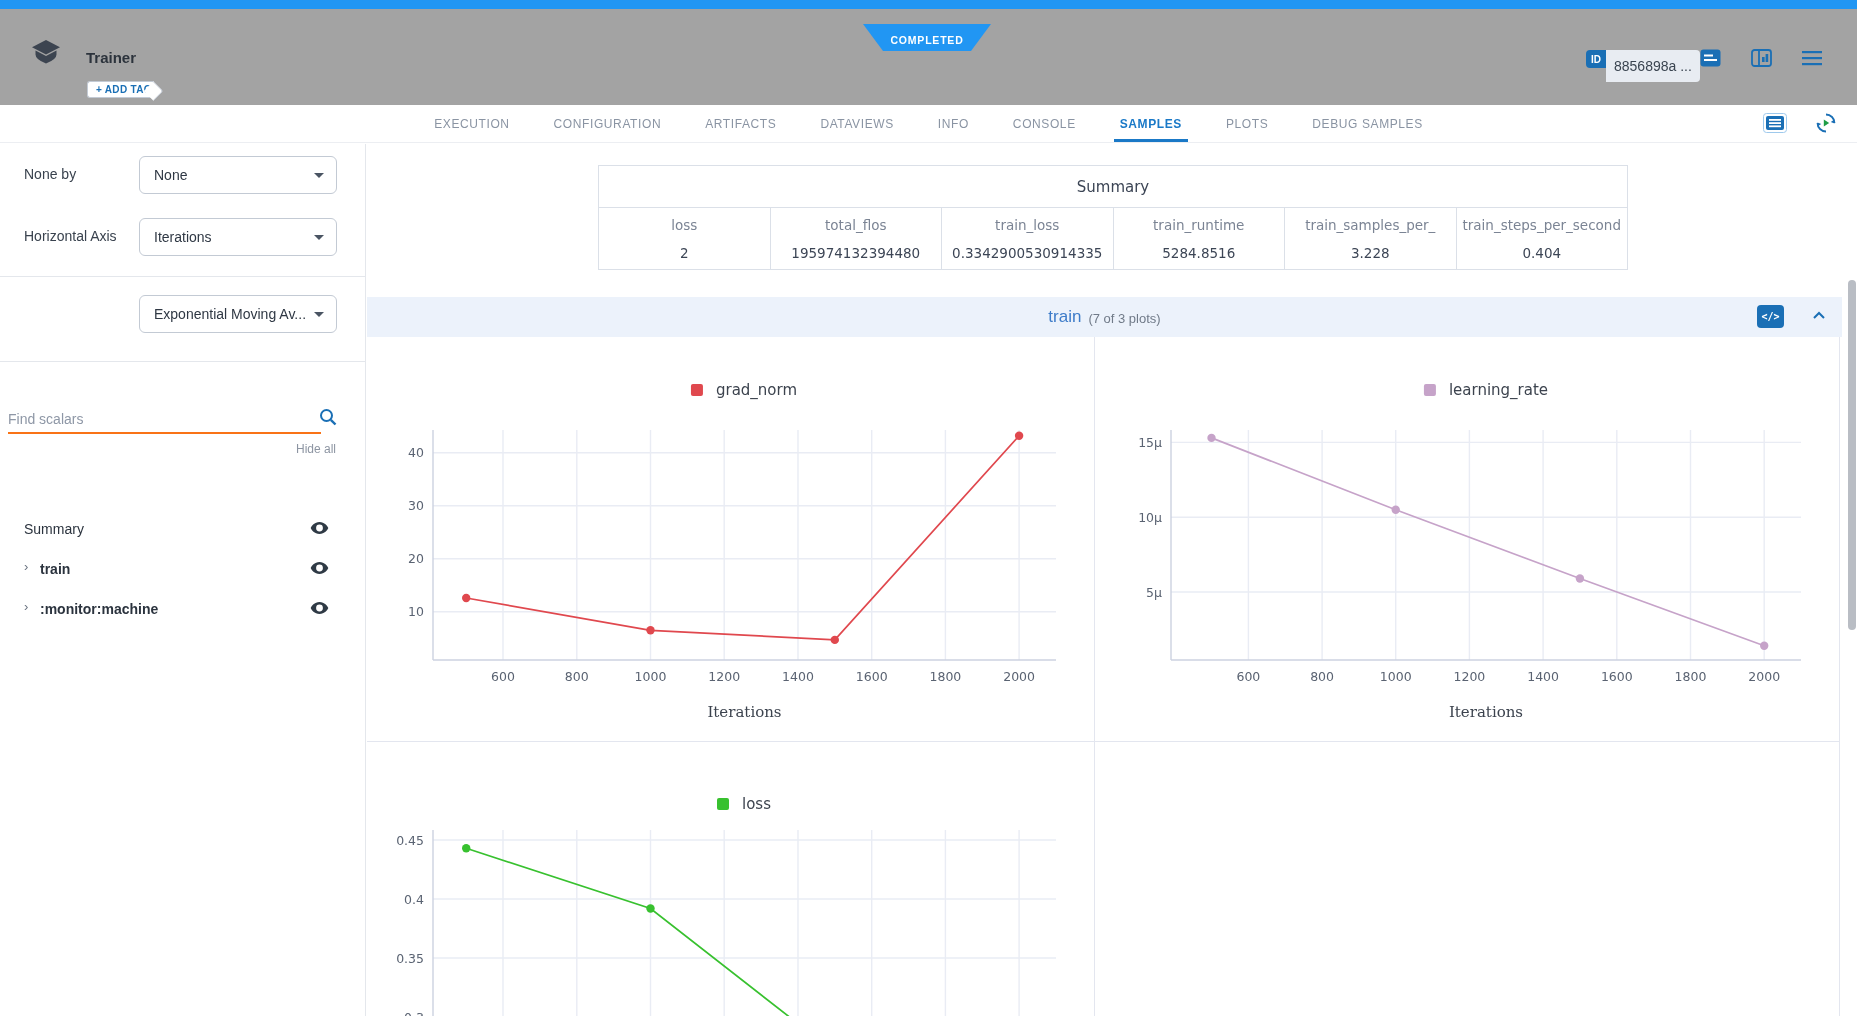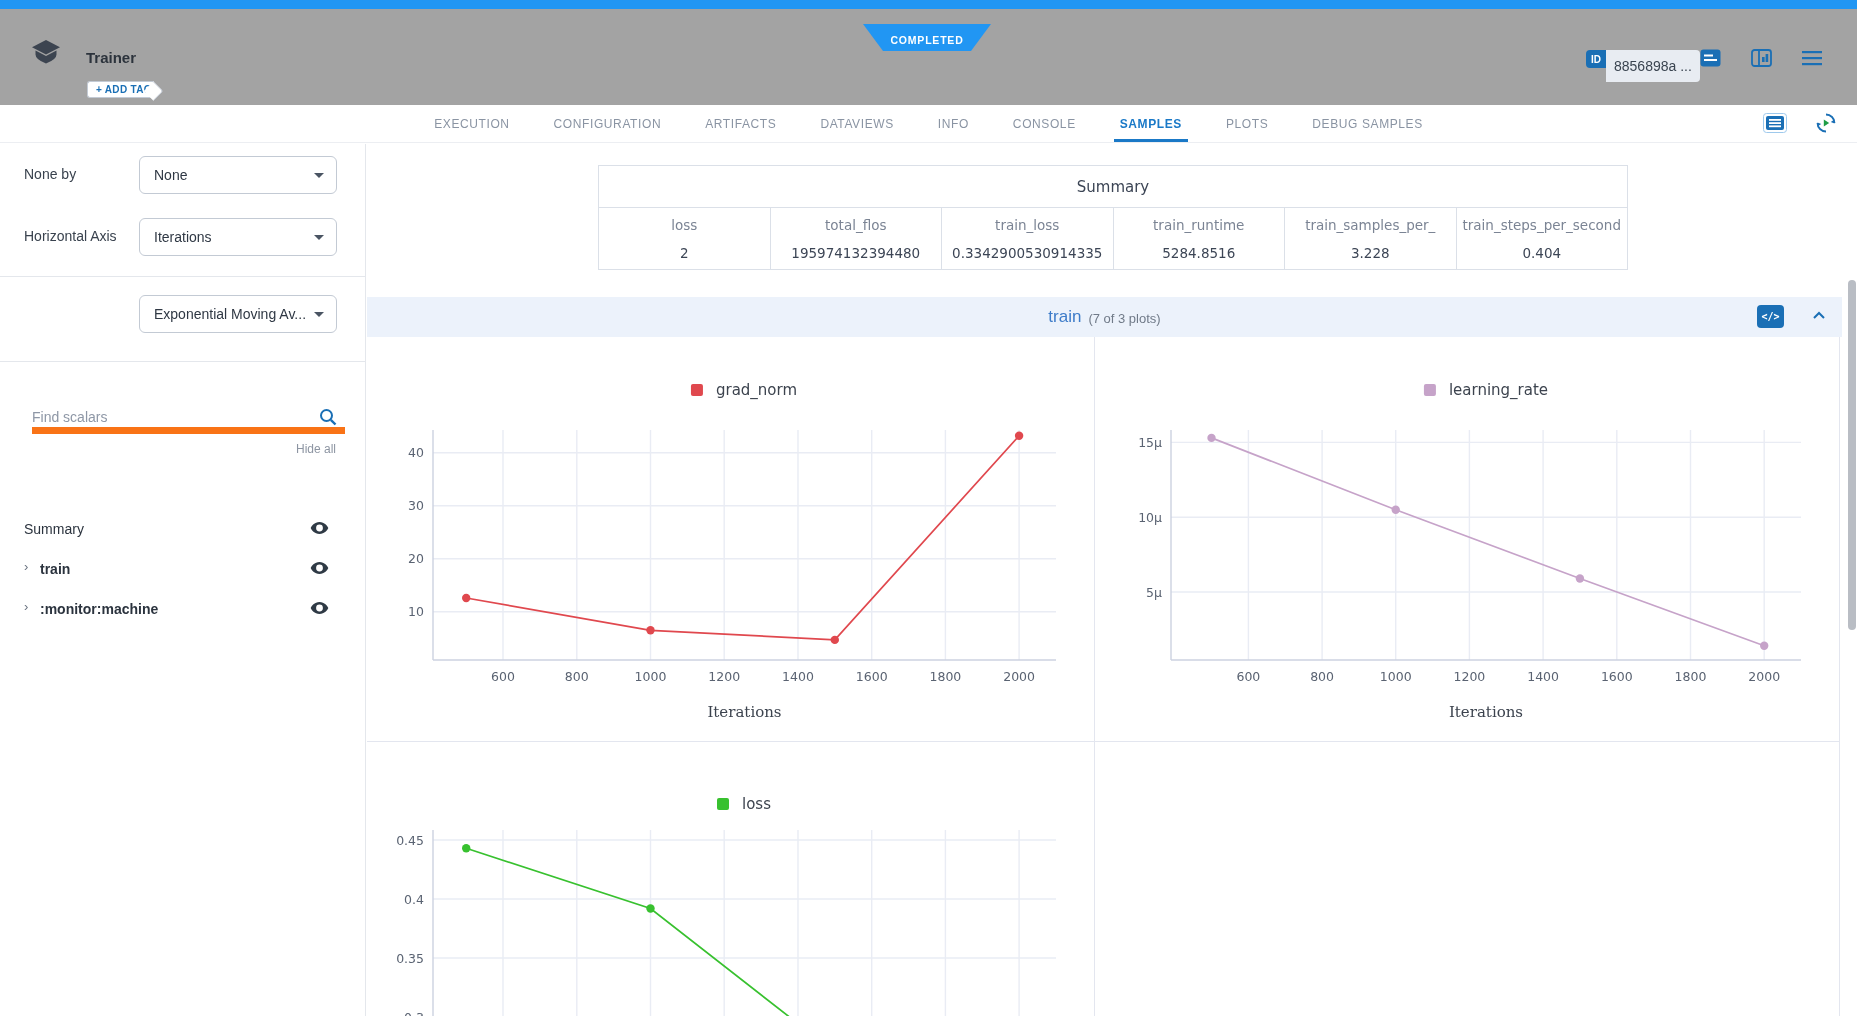--- a/index.html
+++ b/index.html
@@ -50,22 +50,22 @@
   .select .caret { position:absolute; right:12px; top:16px; width:0; height:0;
     border-left:5px solid transparent; border-right:5px solid transparent; border-top:5.5px solid #4a5563; }
   .sb-divider { border-top:1px solid #e4e7ec; margin:8px 0; }
   .smooth-row { position:relative; height:58px; }
   .slider { position:absolute; left:139px; top:28px; width:98px; height:3px; background:#dce0e6; border-radius:2px; }
   .slider .thumb { position:absolute; left:-2px; top:-5.5px; width:14px; height:14px; border-radius:50%; background:#1a6fb3; }
   .num-input { position:absolute; left:265px; top:11px; width:72px; height:35px; border:1px solid #c3cad4;
     border-radius:6px; font-size:14px; color:#2f3844; display:flex; align-items:center; justify-content:center; background:#fff; }
   .smooth-select-row { position:relative; height:60px; }
   .search-row { position:relative; margin-top:40px; height:34px; }
-  .search-input { position:absolute; left:32px; top:4px; width:313px; height:28px; border:none;
-    border-bottom:7px solid #f97316; font-size:14px; color:#2f3844; background:transparent; outline:none; }
+  .search-input { position:absolute; left:8px; top:4px; width:313px; height:28px; border:none;
+    border-bottom:2px solid #f97316; font-size:14px; color:#2f3844; background:transparent; outline:none; }
   .search-input::placeholder { color:#8e97a6; }
   .search-icon { position:absolute; right:28px; top:6px; }
   .hide-all { position:absolute; right:29px; top:40px; font-size:12px; color:#8d95a2; cursor:pointer; }
   .tree { margin-top:74px; }
   .tree-row { position:relative; height:40px; }
   .tree-chev { position:absolute; left:24px; top:9px; font-size:13px; color:#6a7380; }
   .tree-label { position:absolute; top:11px; font-size:14px; color:#2b333e; }
   .tree-eye { position:absolute; right:36px; top:11px; cursor:pointer; }
 
   

